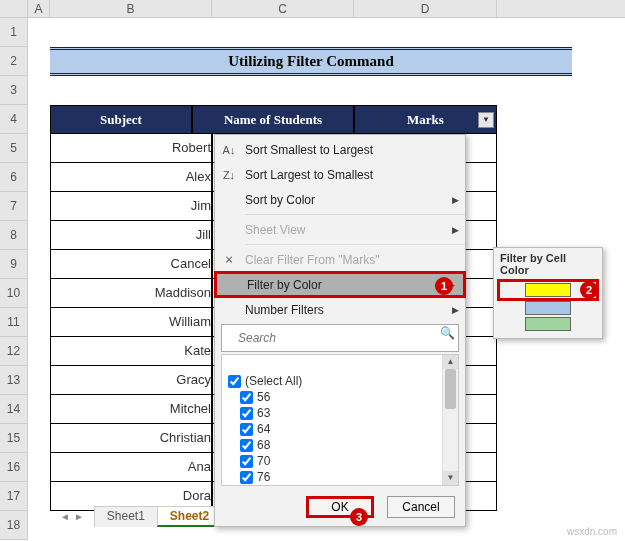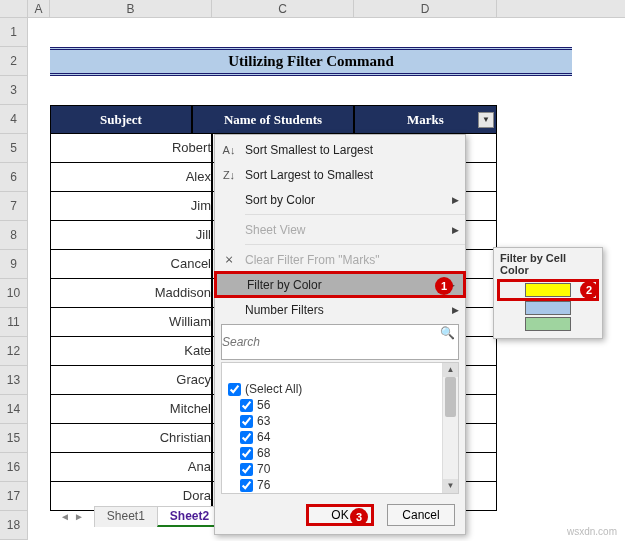--- a/index.html
+++ b/index.html
@@ -150,23 +150,23 @@
     .menu-label { flex: 1; }
     .menu-arrow { font-size: 9px; color: #444; }
     .menu-item.highlight .menu-arrow { margin-right: 2px; }
     .menu-sep { height: 1px; background: #ddd; margin: 2px 0 2px 30px; }
     .search-row {
       margin: 2px 6px;
       position: relative;
     }
     .search-input {
       width: 100%;
-      height: 36px;
+      height: 28px;
       border: 1px solid #aaa;
-      padding: 0 20px 0 0;
+      padding: 0 20px 0 16px;
       font-size: 12px;
       font-style: italic;
       color: #888;
       background: #fff;
     }
     .search-icon {
       position: absolute;
       right: 4px;
       top: 2px;
       font-size: 12px;
@@ -304,21 +304,21 @@
     .sheet-tab {
       padding: 2px 12px;
       background: #f0f0f0;
       border: 1px solid #ccc;
       border-bottom: none;
       margin-right: -1px;
       color: #555;
     }
     .sheet-tab.active {
       background: #fff;
-      color: #4c1d95;
+      color: #a16207;
       font-weight: bold;
       border-bottom: 2px solid #1a7a1a;
     }
     .watermark {
       position: absolute;
       bottom: 4px;
       right: 8px;
       font-size: 10px;
       color: #bbb;
       font-family: Arial;

